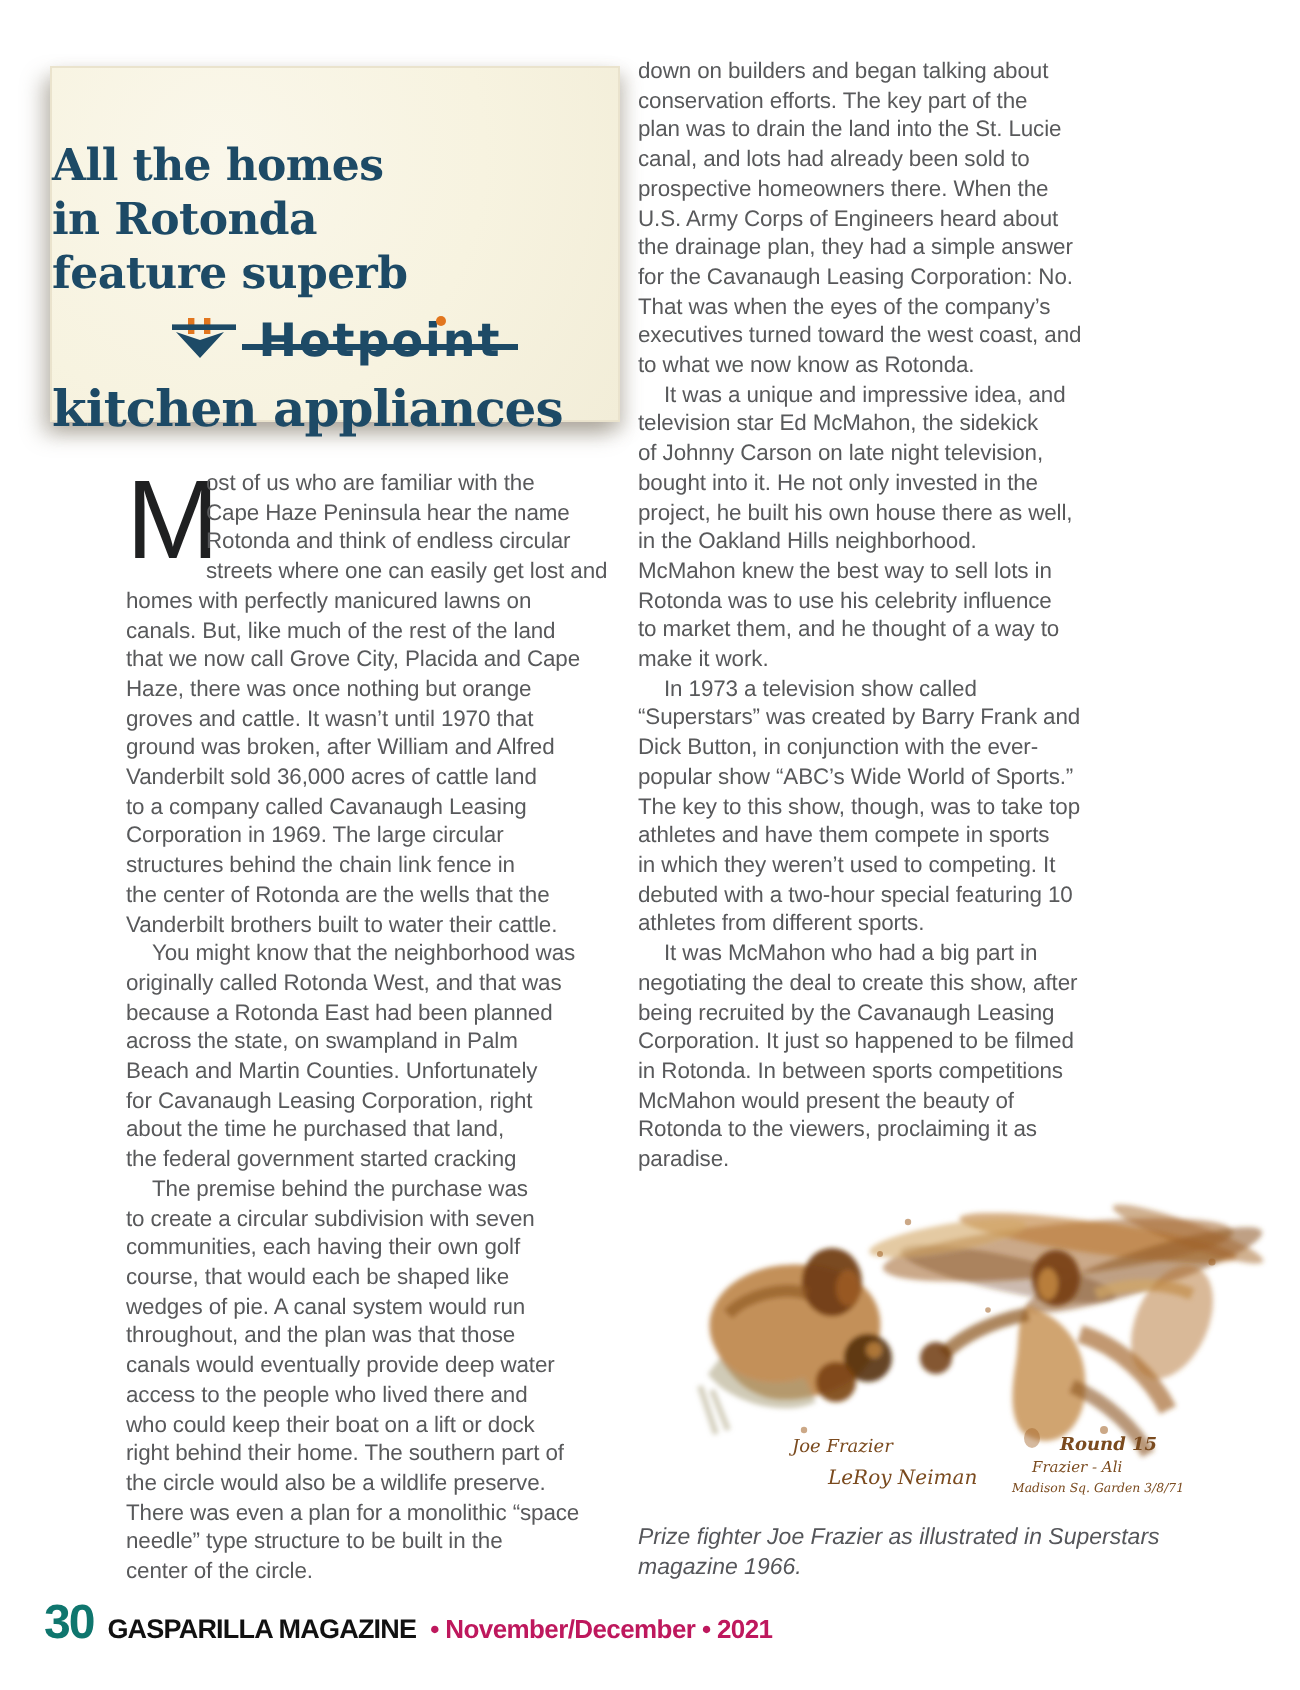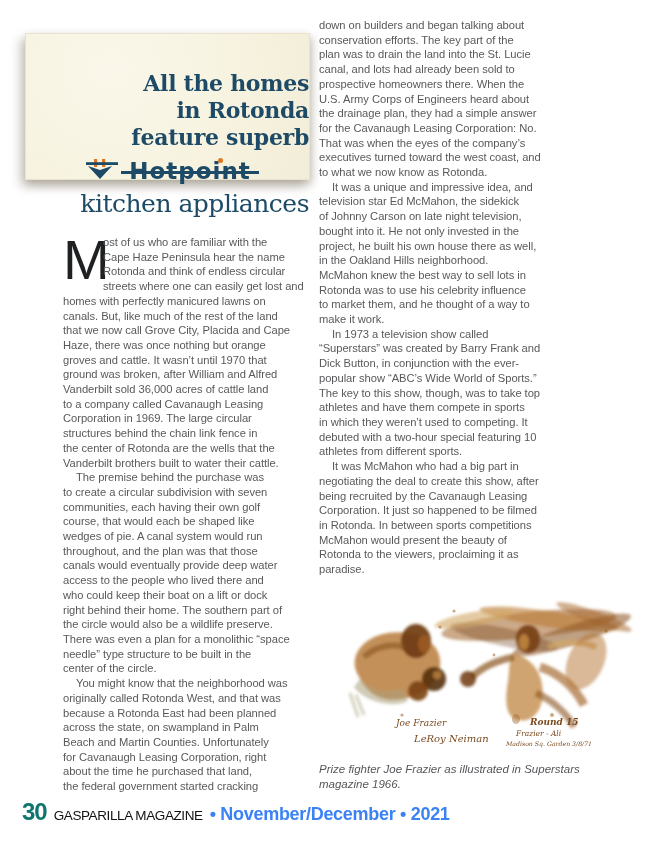--- a/index.html
+++ b/index.html
@@ -4,25 +4,25 @@
 <style>
   html,body { margin:0; padding:0; }
   body {
     width:650px; height:845px; position:relative; overflow:hidden;
     background:#ffffff;
     font-family:"Liberation Sans", sans-serif;
   }
 
   
   .ad {
-    position:absolute; left:25px; top:33px; width:285px; height:147px;
+    position:absolute; left:25px; top:33px; width:285px; height:178px;
     background: radial-gradient(circle at 30% 25%, #faf7ea 0%, #f7f3e0 55%, #f2edd8 100%);
     border:1px solid #eae3cd;
     box-shadow: -4px 6px 10px rgba(110,100,80,.40), 3px 4px 8px rgba(110,100,80,.28);
-    text-align:right; box-sizing:border-box; padding-top:36px;
+    text-align:left; box-sizing:border-box; padding-top:36px;
   }
   .ad-headline {
     font-family:"DejaVu Serif", serif; font-weight:bold;
     font-size:22px; line-height:27px; color:#1d4a66;
     white-space:pre-line; letter-spacing:-0.3px;
   }
   .ad-brandrow {
     margin-top:7px; display:flex; align-items:center; justify-content:center; gap:9px;
   }
   .hp-wordmark {
@@ -33,28 +33,28 @@
   .hp-strike {
     position:absolute; left:-8px; right:-8px; top:52%; height:3px;
     background:#1d4a66;
   }
   .hp-idot {
     position:absolute; right:23%; top:-2px; width:5px; height:5px;
     border-radius:50%; background:#e2761e;
   }
   .ad-tagline {
     margin-top:5px;
-    font-family:"DejaVu Serif", serif; font-weight:normal;
+    font-family:"DejaVu Serif", serif; font-weight:bold;
     font-size:25px; color:#1d4a66; letter-spacing:-0.5px;
   }
 
   
   .col { position:absolute; color:#58595b; }
   .col-left  { left:63px;  top:235px; width:252px; }
-  .col-right { left:319px; top:18px;  width:250px; }
+  .col-right { left:319px; top:29px;  width:250px; }
   .article-par {
     margin:0; font-size:11.2px; line-height:14.7px;
     letter-spacing:-0.05px; white-space:pre; color:#58595b;
   }
   .indent { text-indent:13px; }
   .dropcap {
     float:left; width:36px; height:42px; margin:3px 4px 0 0;
     font-family:"Liberation Sans", sans-serif; font-weight:400;
     font-size:56px; line-height:44px; color:#1f2021;
   }
@@ -66,22 +66,22 @@
     font-style:italic; font-size:11.5px; line-height:14.5px;
     color:#55565a; white-space:pre-line;
   }
 
   
   .footer {
     position:absolute; left:22px; top:798px;
     display:flex; align-items:baseline; gap:7px; color:#111;
   }
   .page-num  { font-size:24px; font-weight:bold; letter-spacing:-1px; color:#0f766e; }
-  .mag-name  { font-size:13.5px; font-weight:normal; letter-spacing:-0.4px; color:#111; }
-  .issue-line{ font-size:18px; font-weight:bold; letter-spacing:-0.3px; color:#3b82f6; }
+  .mag-name  { font-size:13.5px; font-weight:bold; letter-spacing:-0.4px; color:#111; }
+  .issue-line{ font-size:13px; font-weight:bold; letter-spacing:-0.3px; color:#be185d; }
 </style>
 </head>
 <body>
 
 <div class="ad">
   <div class="ad-headline">All the homes
 in Rotonda
 feature superb</div>
   <div class="ad-brandrow">
     <span>
@@ -111,42 +111,42 @@
 that we now call Grove City, Placida and Cape
 Haze, there was once nothing but orange
 groves and cattle. It wasn’t until 1970 that
 ground was broken, after William and Alfred
 Vanderbilt sold 36,000 acres of cattle land
 to a company called Cavanaugh Leasing
 Corporation in 1969. The large circular
 structures behind the chain link fence in
 the center of Rotonda are the wells that the
 Vanderbilt brothers built to water their cattle.</span></p>
+  <p class="article-par indent">You might know that the neighborhood was
+originally called Rotonda West, and that was
+because a Rotonda East had been planned
+across the state, on swampland in Palm
+Beach and Martin Counties. Unfortunately
+for Cavanaugh Leasing Corporation, right
+about the time he purchased that land,
+the federal government started cracking</p>
   <p class="article-par indent">The premise behind the purchase was
 to create a circular subdivision with seven
 communities, each having their own golf
 course, that would each be shaped like
 wedges of pie. A canal system would run
 throughout, and the plan was that those
 canals would eventually provide deep water
 access to the people who lived there and
 who could keep their boat on a lift or dock
 right behind their home. The southern part of
 the circle would also be a wildlife preserve.
 There was even a plan for a monolithic “space
 needle” type structure to be built in the
 center of the circle.</p>
-  <p class="article-par indent">You might know that the neighborhood was
-originally called Rotonda West, and that was
-because a Rotonda East had been planned
-across the state, on swampland in Palm
-Beach and Martin Counties. Unfortunately
-for Cavanaugh Leasing Corporation, right
-about the time he purchased that land,
-the federal government started cracking</p>
 </div>
 
 <div class="col col-right">
   <p class="article-par">down on builders and began talking about
 conservation efforts. The key part of the
 plan was to drain the land into the St. Lucie
 canal, and lots had already been sold to
 prospective homeowners there. When the
 U.S. Army Corps of Engineers heard about
 the drainage plan, they had a simple answer

